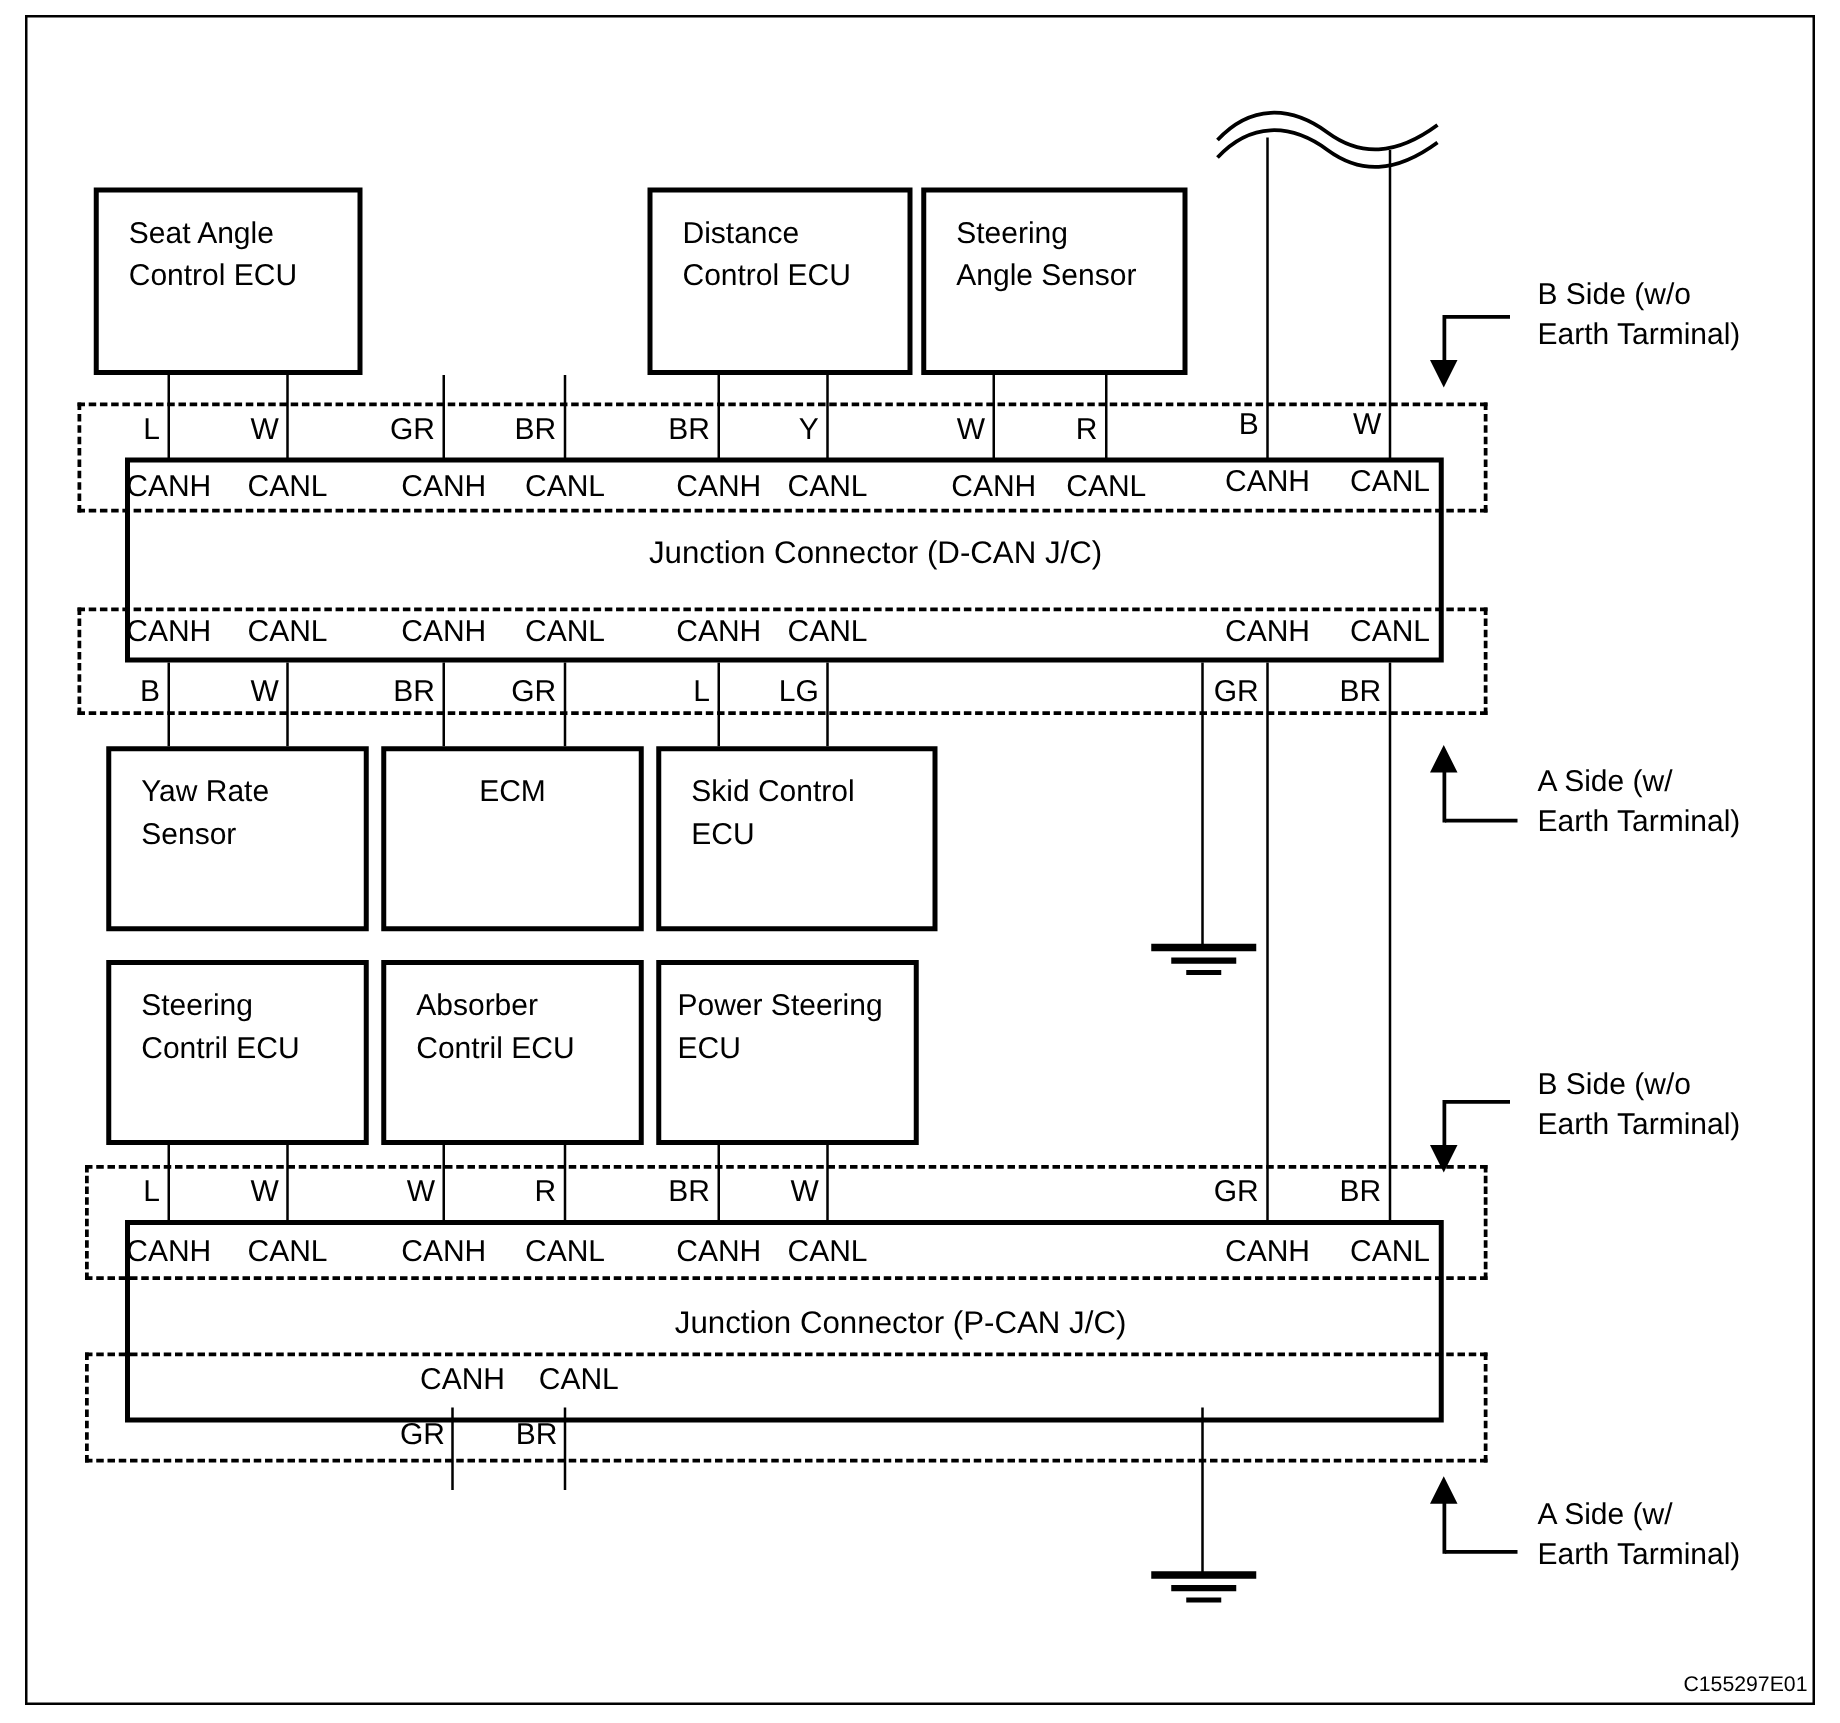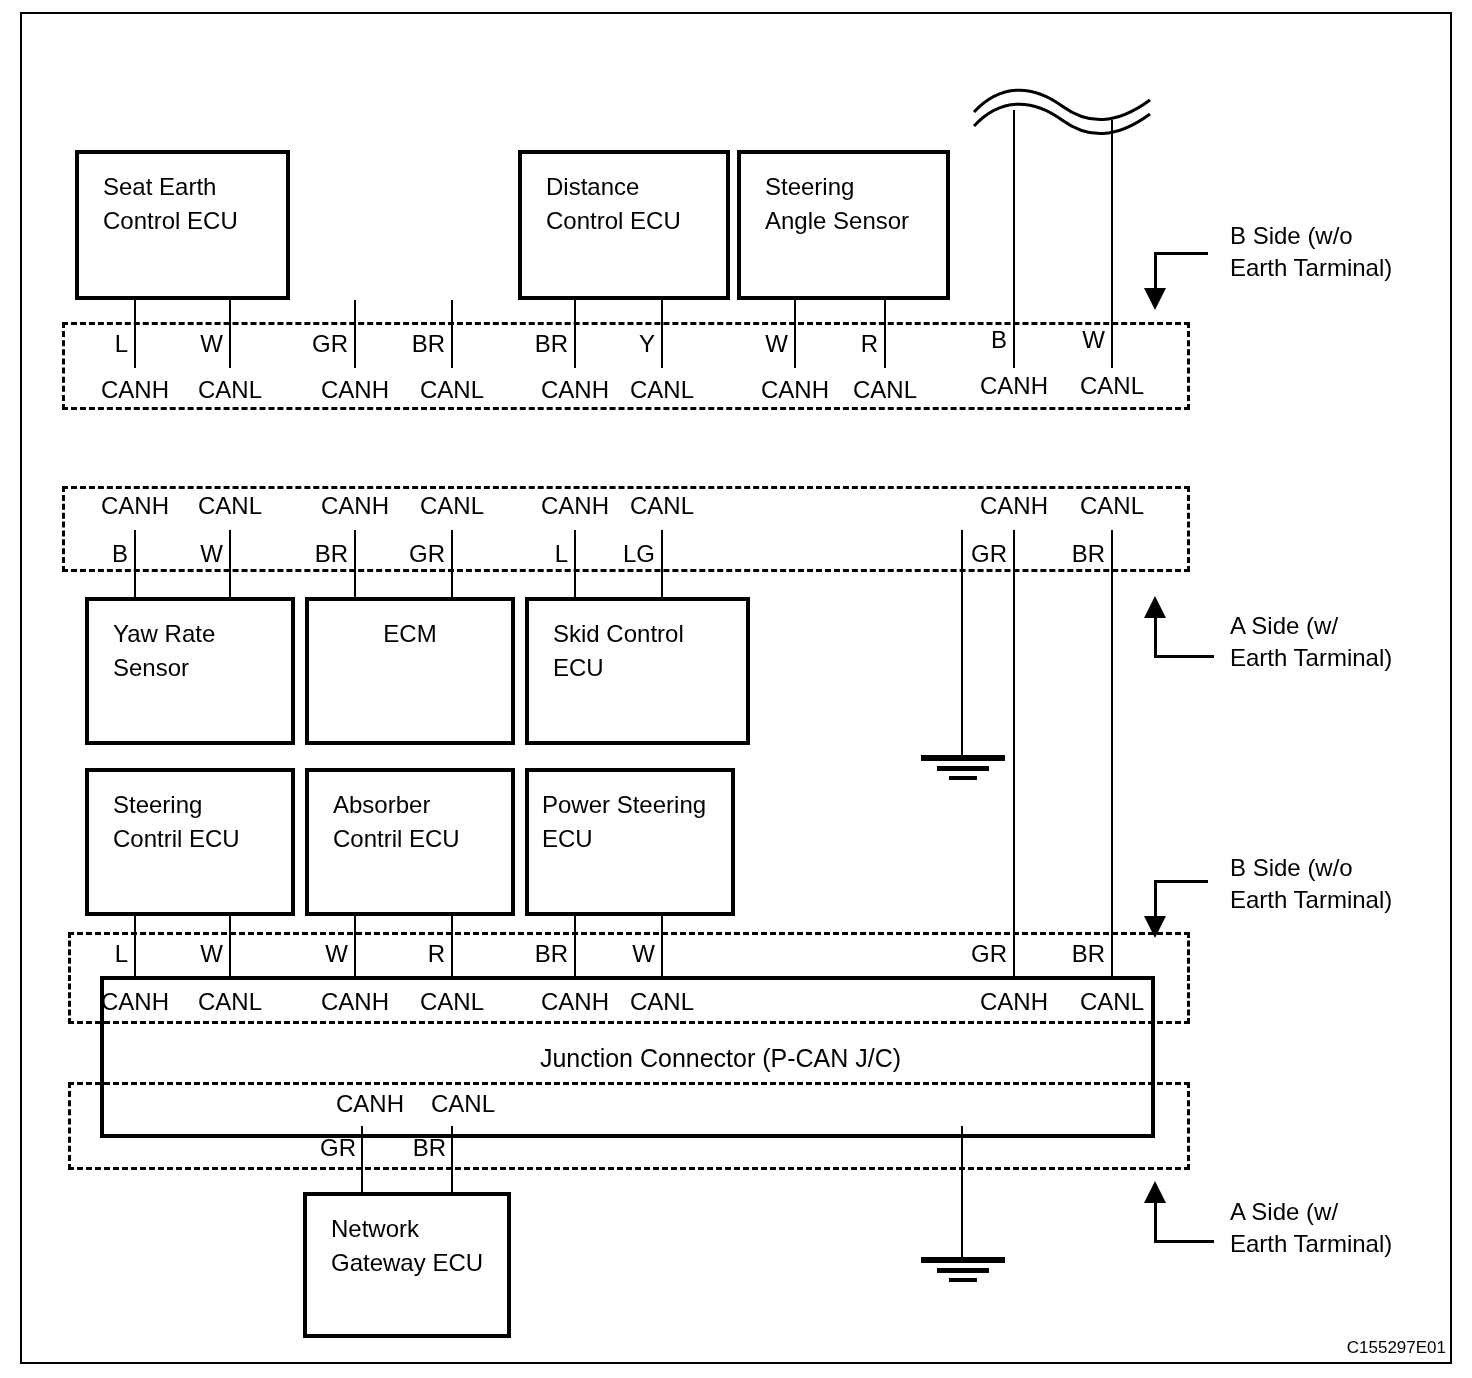--- a/index.html
+++ b/index.html
@@ -29,31 +29,34 @@
   svg { display:block; }
 </style>
 </head>
 <body>
 
 <div id="diagram">
 
   <div class="abs outer" style="left:20px;top:12px;width:1432px;height:1352px"></div>
 
 
+  <div class="abs jbox" style="left:100px;top:366px;width:1055px;height:164px">
+    <div class="jlabel" style="top:58px;transform:translateX(73px)">Junction Connector (D-CAN J/C)</div>
+  </div>
   <div class="abs jbox" style="left:100px;top:976px;width:1055px;height:162px">
     <div class="jlabel" style="top:64px;transform:translateX(93px)">Junction Connector (P-CAN J/C)</div>
   </div>
 
   <div class="abs dashed" style="left:62px;top:322px;width:1128px;height:88px"></div>
   <div class="abs dashed" style="left:62px;top:486px;width:1128px;height:86px"></div>
   <div class="abs dashed" style="left:68px;top:932px;width:1122px;height:92px"></div>
   <div class="abs dashed" style="left:68px;top:1082px;width:1122px;height:88px"></div>
 
   <div class="abs ecu" style="left:75px;top:150px;width:215px;height:150px">
-    <div class="lbl">Seat Earth
+    <div class="lbl">Seat Angle
 Control ECU</div>
   </div>
   <div class="abs ecu" style="left:518px;top:150px;width:212px;height:150px">
     <div class="lbl">Distance
 Control ECU</div>
   </div>
   <div class="abs ecu" style="left:737px;top:150px;width:213px;height:150px">
     <div class="lbl">Steering
 Angle Sensor</div>
   </div>
@@ -76,24 +79,20 @@
   </div>
   <div class="abs ecu" style="left:305px;top:768px;width:210px;height:148px">
     <div class="lbl">Absorber
 Contril ECU</div>
   </div>
   <div class="abs ecu" style="left:525px;top:768px;width:210px;height:148px">
     <div class="lbl" style="left:13px">Power Steering
 ECU</div>
   </div>
 
-  <div class="abs ecu" style="left:303px;top:1192px;width:208px;height:146px">
-    <div class="lbl">Network
-Gateway ECU</div>
-  </div>
 
   <svg class="abs" style="left:970px;top:78px" width="185" height="66" viewBox="0 0 185 66">
     <path d="M4,34 C30,6 62,6 92,28 C118,47 146,47 180,22" fill="none" stroke="#000" stroke-width="3"></path>
     <path d="M4,48 C30,20 62,20 92,42 C118,61 146,61 180,36" fill="none" stroke="#000" stroke-width="3"></path>
   </svg>
 
   <div class="abs vwire" style="left:1013px;top:110px;height:258px"></div>
   <div class="abs vwire" style="left:1111px;top:120px;height:248px"></div>
 
   <div class="abs vwire" style="left:134px;top:300px;height:68px"></div>

